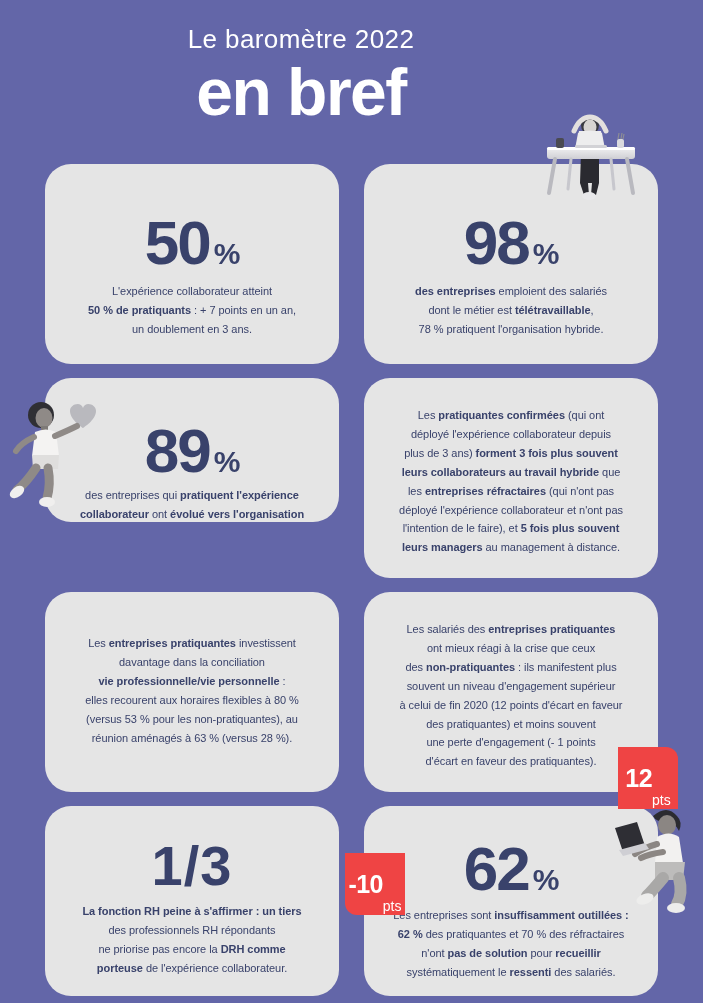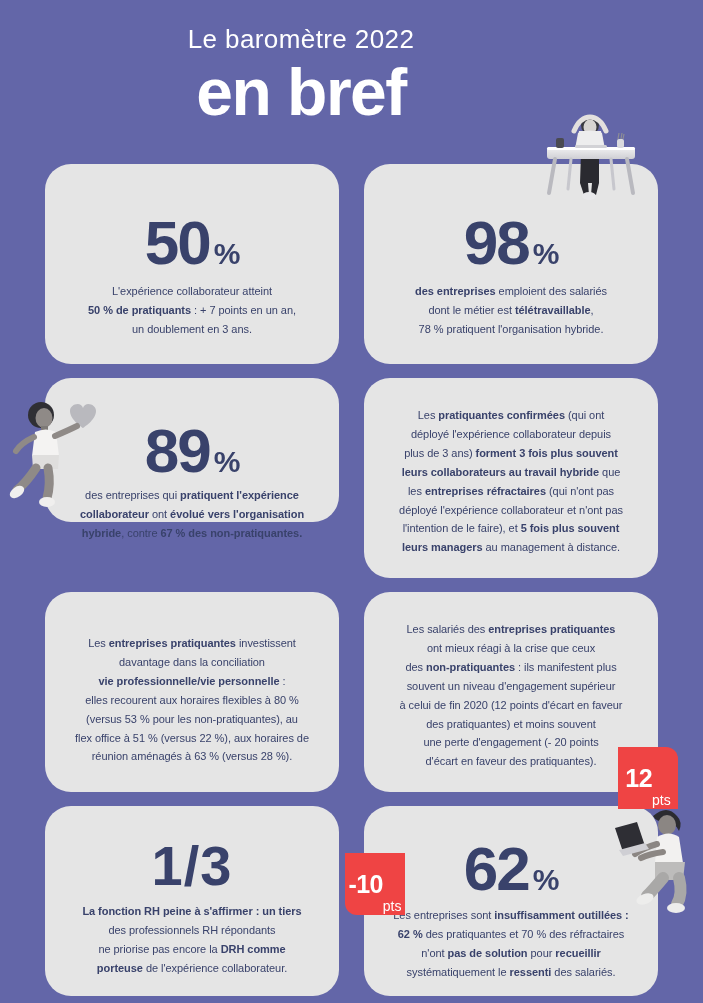--- a/index.html
+++ b/index.html
@@ -288,21 +288,20 @@
   <div class="card c3">
     <div class="card-inner" style="top:42px">
       <div class="stat">
         <span class="stat-num">89</span><span class="stat-unit">%</span>
       </div>
     </div>
     <div class="card-inner" style="top:108px; padding:0 12px">
       <div class="body-text">
           <div><span class="reg">des entreprises qui </span><b>pratiquent l'expérience</b></div>
           <div><b>collaborateur</b><span class="reg"> ont </span><b>évolué vers l'organisation</b></div>
-          <div><b>hybride</b><span class="reg">, contre </span><b>67 % des non-pratiquantes.</b></div>
         </div>
     </div>
   </div>
 
   <div class="card c4">
     <div class="card-inner" style="top:28px; padding:0 10px">
       <div class="body-text">
           <div><span class="reg">Les </span><b>pratiquantes confirmées</b><span class="reg"> (qui ont</span></div>
           <div><span class="reg">déployé l'expérience collaborateur depuis</span></div>
           <div><span class="reg">plus de 3 ans) </span><b>forment 3 fois plus souvent</b></div>
@@ -316,36 +315,35 @@
   </div>
 
   <div class="card c5">
     <div class="card-inner" style="top:42px; padding:0 10px">
       <div class="body-text">
           <div><span class="reg">Les </span><b>entreprises pratiquantes</b><span class="reg"> investissent</span></div>
           <div><span class="reg">davantage dans la conciliation</span></div>
           <div><b>vie professionnelle/vie personnelle</b><span class="reg"> :</span></div>
           <div><span class="reg">elles recourent aux horaires flexibles à 80 %</span></div>
           <div><span class="reg">(versus 53 % pour les non-pratiquantes), au</span></div>
-          <div><span class="reg">flex office à 51 % (versus 22 %), aux horaires de</span></div>
           <div><span class="reg">réunion aménagés à 63 % (versus 28 %).</span></div>
         </div>
     </div>
   </div>
 
   <div class="card c6">
     <div class="card-inner" style="top:28px; padding:0 10px">
       <div class="body-text">
           <div><span class="reg">Les salariés des </span><b>entreprises pratiquantes</b></div>
           <div><span class="reg">ont mieux réagi à la crise que ceux</span></div>
           <div><span class="reg">des </span><b>non-pratiquantes</b><span class="reg"> : ils manifestent plus</span></div>
           <div><span class="reg">souvent un niveau d'engagement supérieur</span></div>
           <div><span class="reg">à celui de fin 2020 (12 points d'écart en faveur</span></div>
           <div><span class="reg">des pratiquantes) et moins souvent</span></div>
-          <div><span class="reg">une perte d'engagement (- 20 points</span></div>
+          <div><span class="reg">une perte d'engagement (- 1 points</span></div>
           <div><span class="reg">d'écart en faveur des pratiquantes).</span></div>
         </div>
     </div>
   </div>
   <div class="badge badge-12">
     <span class="badge-val">12</span>
       <span class="badge-sfx">pts</span>
   </div>
   <div class="badge badge-10">
     <span class="badge-val">-10</span>

